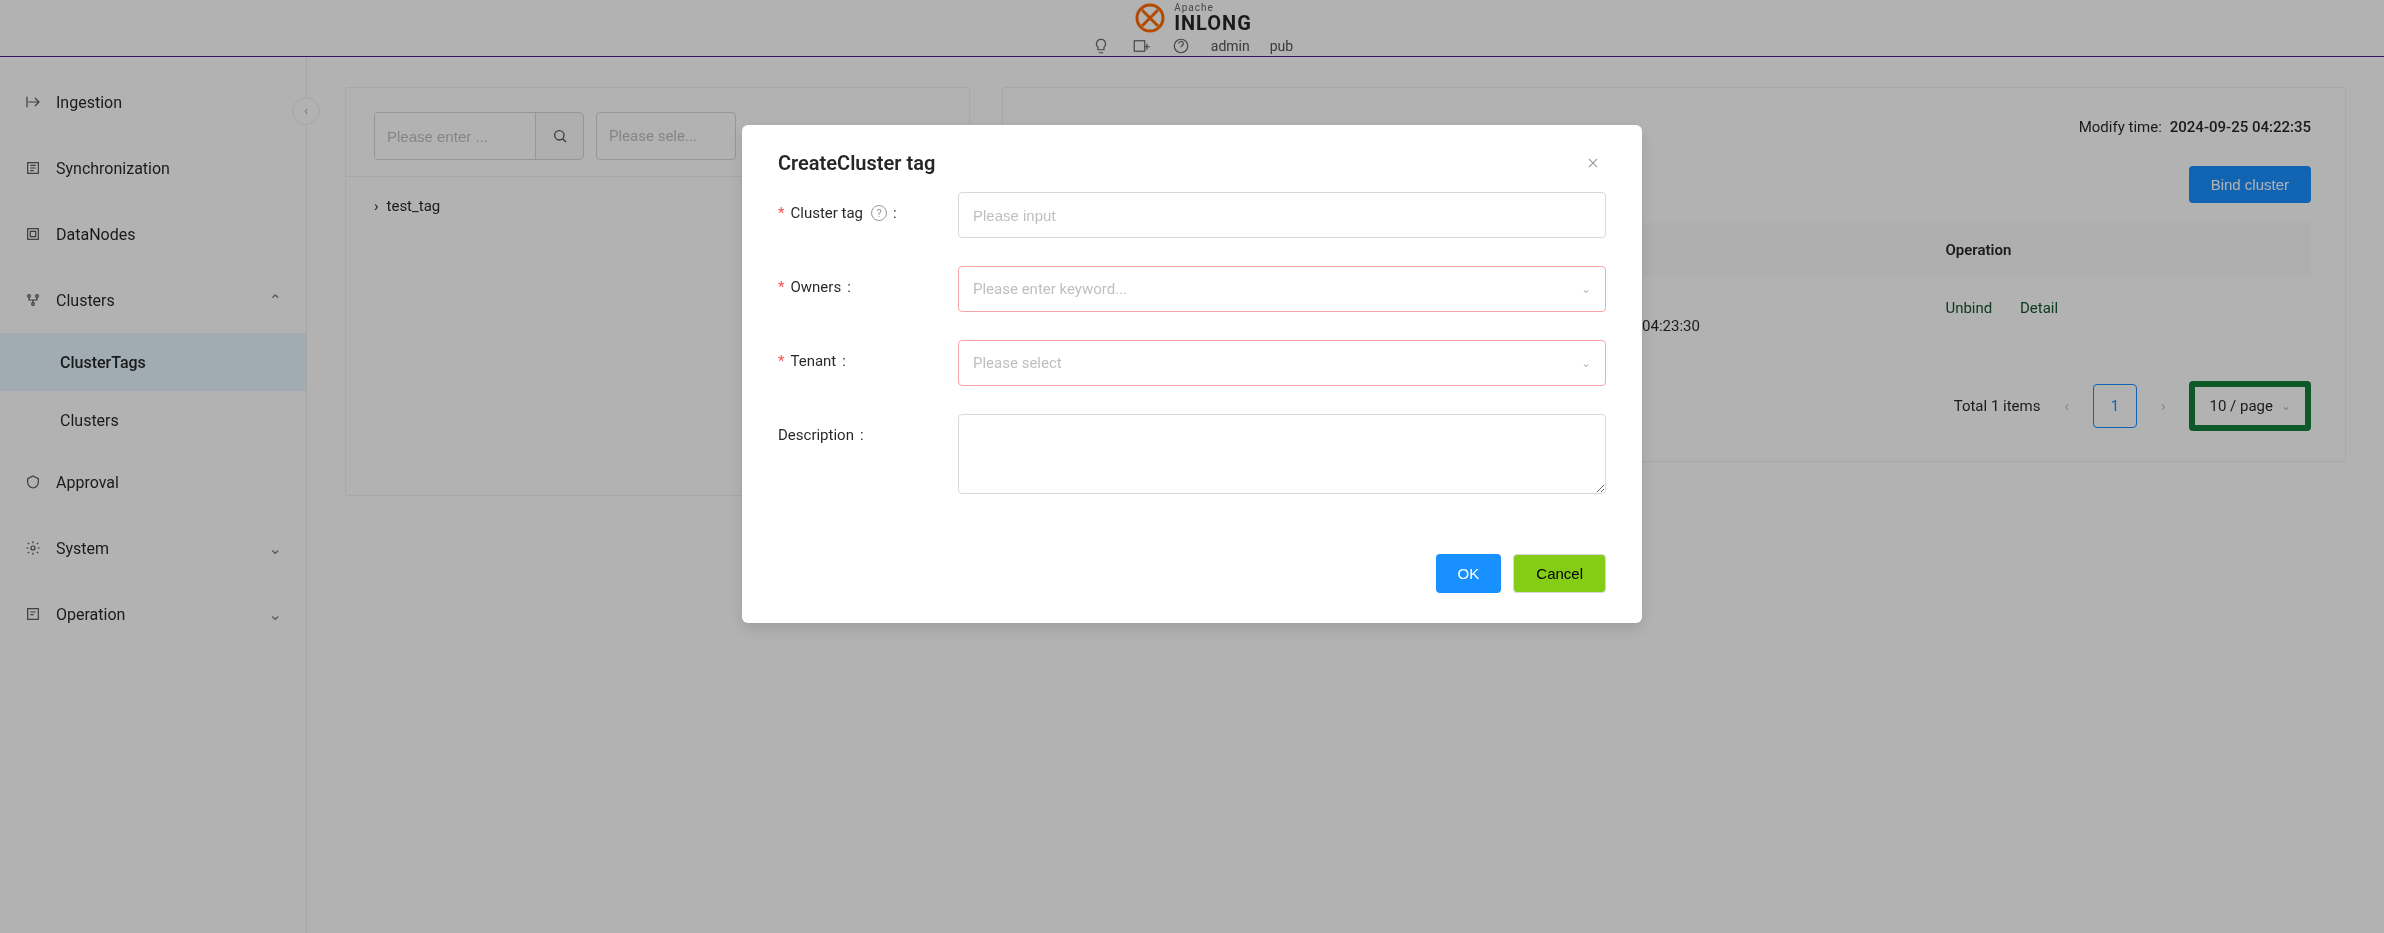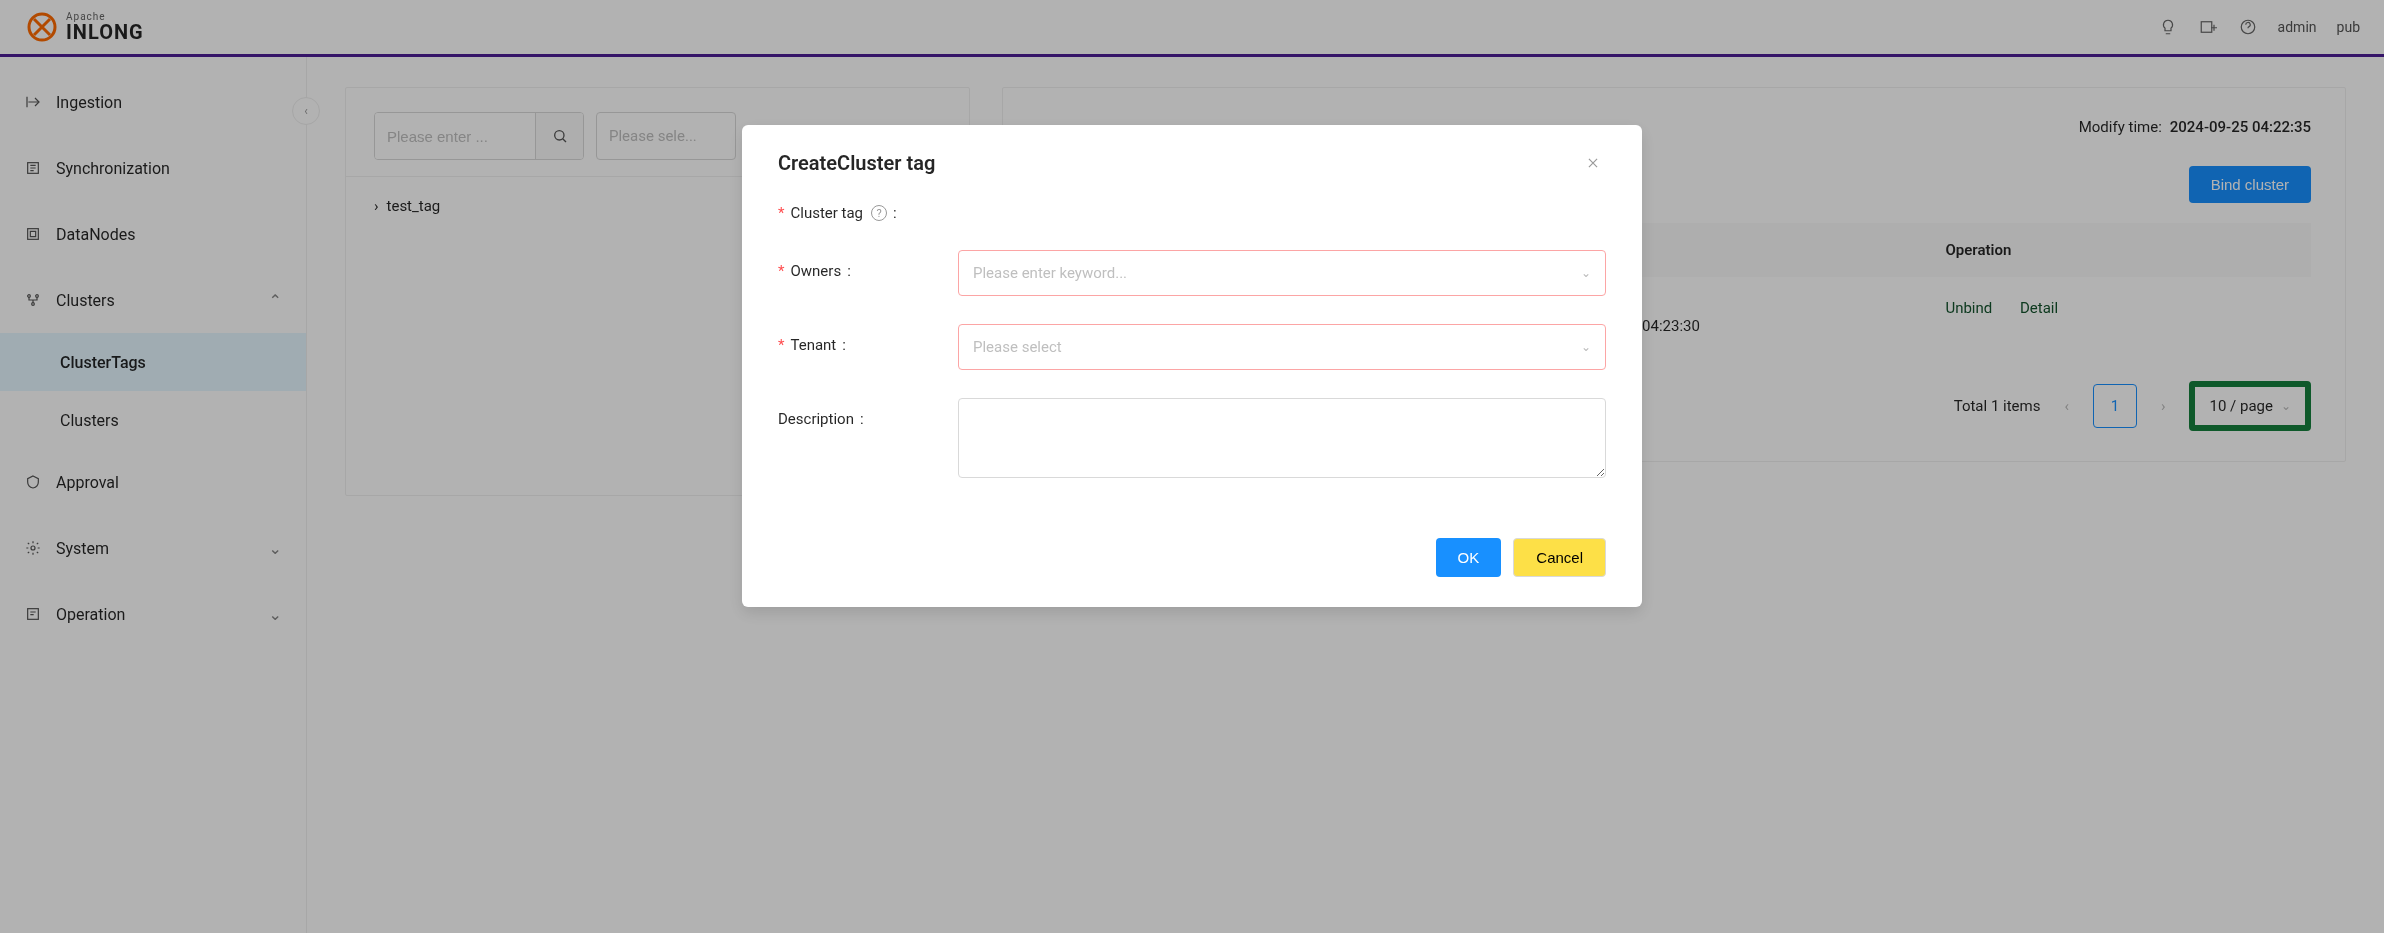--- a/index.html
+++ b/index.html
@@ -1,19 +1,19 @@
 <!DOCTYPE html>
 <html><head>
 <meta charset="utf-8">
 <style>
 * { box-sizing: border-box; margin: 0; padding: 0; }
 body { font-family: -apple-system, BlinkMacSystemFont, "Segoe UI", Roboto, "Helvetica Neue", Arial, sans-serif; font-size: 14px; color: rgba(0,0,0,0.85); background: #fff; overflow: hidden; }
 
 
-.header { height: 57px; display: flex; align-items: center; justify-content: space-between; padding: 0 24px; border-bottom: 3px solid #4c1d95; }
+.header { height: 57px; display: flex; align-items: center; justify-content: space-between; padding: 0 24px; border-bottom: 1px solid #4c1d95; flex-direction: column; }
 .logo { display: flex; align-items: center; gap: 6px; }
 .logo-mark { width: 36px; height: 36px; display: inline-flex; align-items: center; justify-content: center; }
 .logo-text { display: flex; flex-direction: column; line-height: 1; }
 .logo-brand-top { font-size: 10px; letter-spacing: 1px; color: #666; }
 .logo-brand-main { font-size: 20px; font-weight: 700; letter-spacing: 1px; }
 .header-right { display: flex; align-items: center; gap: 20px; color: #555; }
 .header-icon { width: 20px; height: 20px; cursor: pointer; display: inline-flex; align-items: center; justify-content: center; color: #666; }
 
 
 .layout { display: flex; height: calc(100vh - 57px); }
@@ -36,21 +36,21 @@
 .search-btn { width: 48px; border-left: 1px solid #d9d9d9; background: #fafafa; display: flex; align-items: center; justify-content: center; cursor: pointer; }
 .select-box { border: 1px solid #d9d9d9; border-radius: 4px; height: 48px; display: flex; align-items: center; padding: 0 12px; color: #bfbfbf; font-size: 15px; min-width: 140px; }
 .tag-row { padding: 20px 28px; display: flex; align-items: center; gap: 8px; font-size: 15px; cursor: pointer; }
 
 .panel-right { flex: 1; background: #fff; border: 1px solid #f0f0f0; border-radius: 2px; padding: 30px 34px; }
 .info-row { display: flex; gap: 80px; margin-bottom: 30px; font-size: 15px; }
 .info-item { display: flex; gap: 8px; }
 .info-label { color: rgba(0,0,0,0.85); }
 .info-value { color: rgba(0,0,0,0.85); font-weight: 500; }
 .btn-primary { background: #1890ff; color: #fff; border: none; border-radius: 4px; padding: 10px 22px; font-size: 15px; cursor: pointer; }
-.btn-default { background: #fde047; border: 1px solid #d9d9d9; border-radius: 4px; padding: 10px 22px; font-size: 15px; cursor: pointer; }
+.btn-default { background: #84cc16; border: 1px solid #d9d9d9; border-radius: 4px; padding: 10px 22px; font-size: 15px; cursor: pointer; }
 .bind-row { display: flex; justify-content: flex-end; margin-bottom: 20px; }
 
 .table { width: 100%; border-collapse: collapse; }
 .table thead th { text-align: left; background: #fafafa; padding: 18px 16px; font-weight: 600; font-size: 15px; }
 .table tbody td { padding: 22px 16px; font-size: 15px; vertical-align: top; }
 .link { color: #14532d; cursor: pointer; margin-right: 24px; }
 
 .pager { display: flex; justify-content: flex-end; align-items: center; gap: 16px; margin-top: 24px; font-size: 15px; }
 .pager-btn { width: 44px; height: 44px; border: 1px solid #d9d9d9; border-radius: 4px; display: inline-flex; align-items: center; justify-content: center; cursor: pointer; }
 .pager-btn.active { border-color: #1890ff; color: #1890ff; }
@@ -276,20 +276,21 @@
     </div>
   </div>
   <div class="modal-body">
     <div class="form-row">
       <div class="form-label">
         <span class="req">*</span>
         <span>Cluster tag</span>
         <span class="help-icon">?</span>
         <span class="colon">:</span>
       </div>
+      <input class="form-input" placeholder="Please input" style="">
     </div>
     <div class="form-row">
       <div class="form-label">
         <span class="req">*</span>
         <span>Owners</span>
           <span class="colon">:</span>
       </div>
       <div class="form-control">
         <span>Please enter keyword...</span>
         <span class="chev-down">⌄</span>

